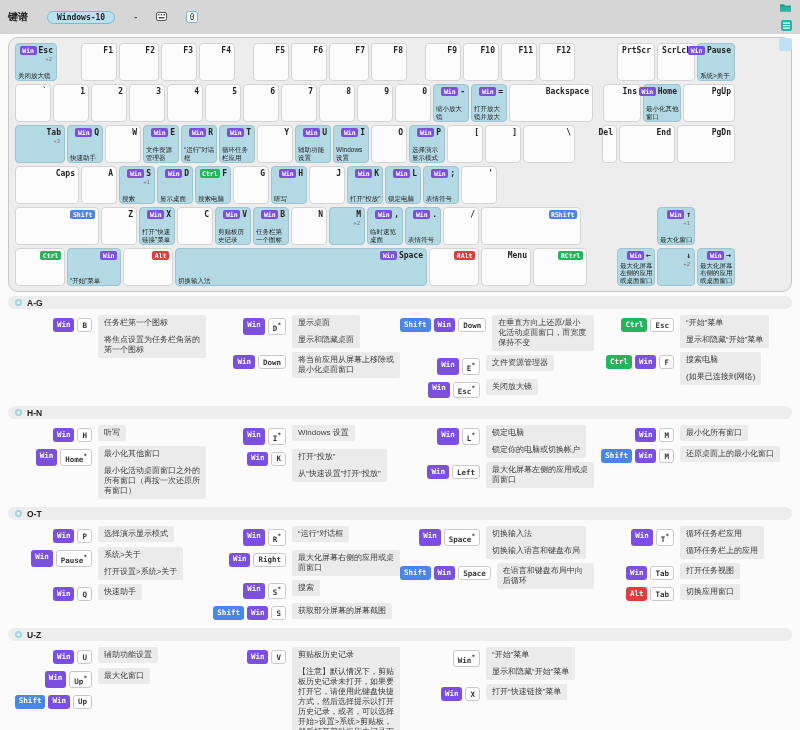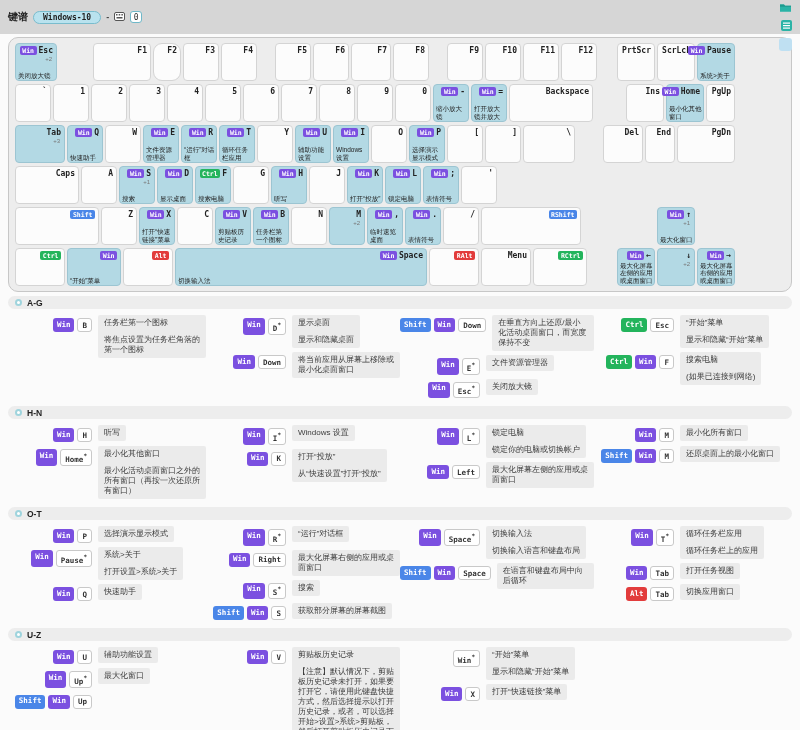--- a/index.html
+++ b/index.html
@@ -2,21 +2,21 @@
 <html><head>
 <meta charset="utf-8">
 <title>键谱</title>
 <style>
   * { box-sizing: border-box; }
   html,body { margin:0; padding:0; width:800px; height:730px; overflow:hidden;
     background:#fbfbfb; font-family:"Liberation Sans", sans-serif; }
 
   
   .topbar { height:26px; background:#d6d6d6; display:flex; align-items:center;
-    padding:17px 8px; gap:5px; font-size:9px; color:#333; }
+    padding:17px 8px; gap:19px; font-size:9px; color:#333; }
   .brand { font-weight:bold; font-size:10px; color:#222; }
   .layout-select { background:#b9e2ee; border:1px solid #79bccd; border-radius:8px;
     padding:0px 9px; font-family:"DejaVu Sans Mono", monospace; font-size:8px;
     font-weight:bold; color:#222; height:13px; line-height:12px; cursor:pointer; }
   .dash { color:#444; font-weight:bold; }
   .kbd-ico { display:inline-block; }
   .count-badge { background:#fff; border:1px solid #6fb8c8; border-radius:3px;
     min-width:12px; height:12px; line-height:11px; text-align:center;
     font-family:"DejaVu Sans Mono", monospace; font-size:8px; color:#333; padding:0 2px; }
   .topbar-right { margin-left:auto; display:flex; align-items:flex-end; gap:5px;flex-direction:column; }
@@ -108,26 +108,26 @@
   <div id="kb">
       <div class="kb-row">
         <div class="key hl" style="width: 42px;">
           <div class="key-top">
             <span class="kbadge" style="background: rgb(123, 80, 224);">Win</span>
             <span class="klabel">Esc</span>
           </div>
           <div class="ksub">+2</div>
           <div class="kdesc">关闭放大镜</div>
         </div>
-        <div class="key" style="width: 58px; margin-left: 34px; text-decoration: underline;">
+        <div class="key" style="width: 36px; margin-left: 22px; text-decoration: underline;">
           <div class="key-top">
             <span class="klabel">F1</span>
           </div>
         </div>
-        <div class="key" style="width: 28px; border-radius: 9px;">
+        <div class="key" style="width: 40px;">
           <div class="key-top">
             <span class="klabel">F2</span>
           </div>
         </div>
         <div class="key" style="width: 36px;">
           <div class="key-top">
             <span class="klabel">F3</span>
           </div>
         </div>
         <div class="key" style="width: 36px;">
@@ -278,21 +278,21 @@
               <span class="klabel">Ins</span>
             </div>
           </div>
           <div class="key hl" style="width: 38px;">
             <div class="key-top">
               <span class="kbadge" style="background: rgb(123, 80, 224);">Win</span>
               <span class="klabel">Home</span>
             </div>
             <div class="kdesc">最小化其他窗口</div>
           </div>
-          <div class="key" style="width: 29px;">
+          <div class="key" style="width: 52px;">
             <div class="key-top">
               <span class="klabel">PgUp</span>
             </div>
           </div>
         </div>
       </div>
       <div class="kb-row">
         <div class="key hl" style="width: 50px;">
           <div class="key-top">
             <span class="klabel">Tab</span>
@@ -373,26 +373,26 @@
             <span class="klabel">]</span>
           </div>
         </div>
         <div class="key" style="width: 52px;">
           <div class="key-top">
             <span class="klabel">\</span>
           </div>
         </div>
         <div class="kb-spacer"></div>
         <div class="kb-cluster">
-          <div class="key" style="width: 40px;">
+          <div class="key" style="width: 15px;">
             <div class="key-top">
               <span class="klabel">Del</span>
             </div>
           </div>
-          <div class="key" style="width: 30px;">
+          <div class="key" style="width: 56px;">
             <div class="key-top">
               <span class="klabel">End</span>
             </div>
           </div>
           <div class="key" style="width: 58px;">
             <div class="key-top">
               <span class="klabel">PgDn</span>
             </div>
           </div>
         </div>

